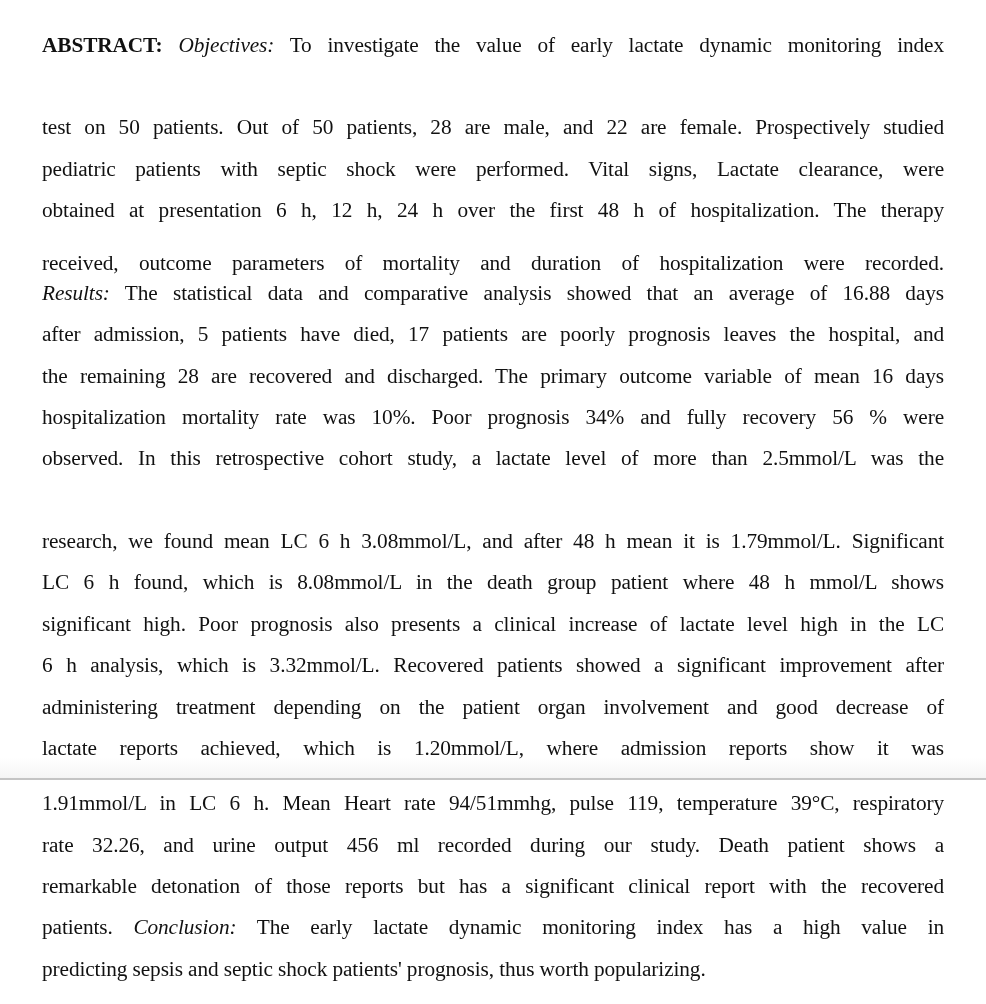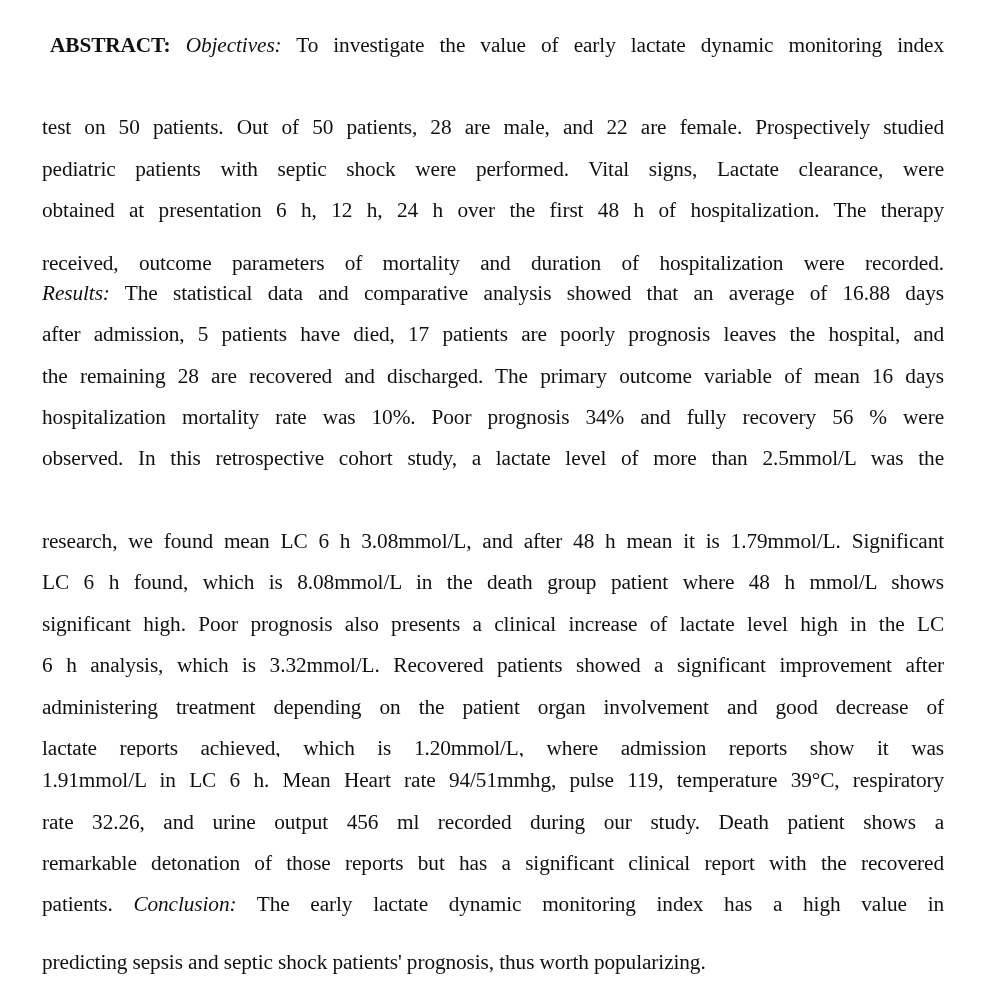--- a/index.html
+++ b/index.html
@@ -28,39 +28,38 @@
     }
     .page-break {
       position: absolute;
       left: 0;
       top: 778px;
       width: 986px;
       height: 2px;
       background: #c4c4c4;
     }
     .page-bottom {
-      top: 757px;
+      top: 780px;
       height: 164px;
     }
     .line {
       position: absolute;
       left: 42px;
       width: 902px;
       font-size: 21.3px;
       line-height: 26px;
       white-space: nowrap;
       text-align: justify;
       text-align-last: justify;
       letter-spacing: -0.1px;
     }
     .line.last {
       text-align-last: left;
-      margin-top: 16px;
     }
-    .b { font-weight: bold; margin-left: 8px; }
+    .b { font-weight: bold; }
     .bi { font-weight: normal; font-style: italic; }
   </style>
 </head>
 <body>
 
 <div class="page page-top">
   <div class="line" style="top:32px"><span class="b">ABSTRACT:</span> <span class="bi">Objectives:</span><span> To investigate the value of early lactate dynamic monitoring index</span></div>
   <div class="line" style="top:114px"><span>test on 50 patients. Out of 50 patients, 28 are male, and 22 are female. Prospectively studied</span></div>
   <div class="line" style="top:156px"><span>pediatric patients with septic shock were performed. Vital signs, Lactate clearance, were</span></div>
   <div class="line" style="top:197px"><span>obtained at presentation 6 h, 12 h, 24 h over the first 48 h of hospitalization. The therapy</span></div>

